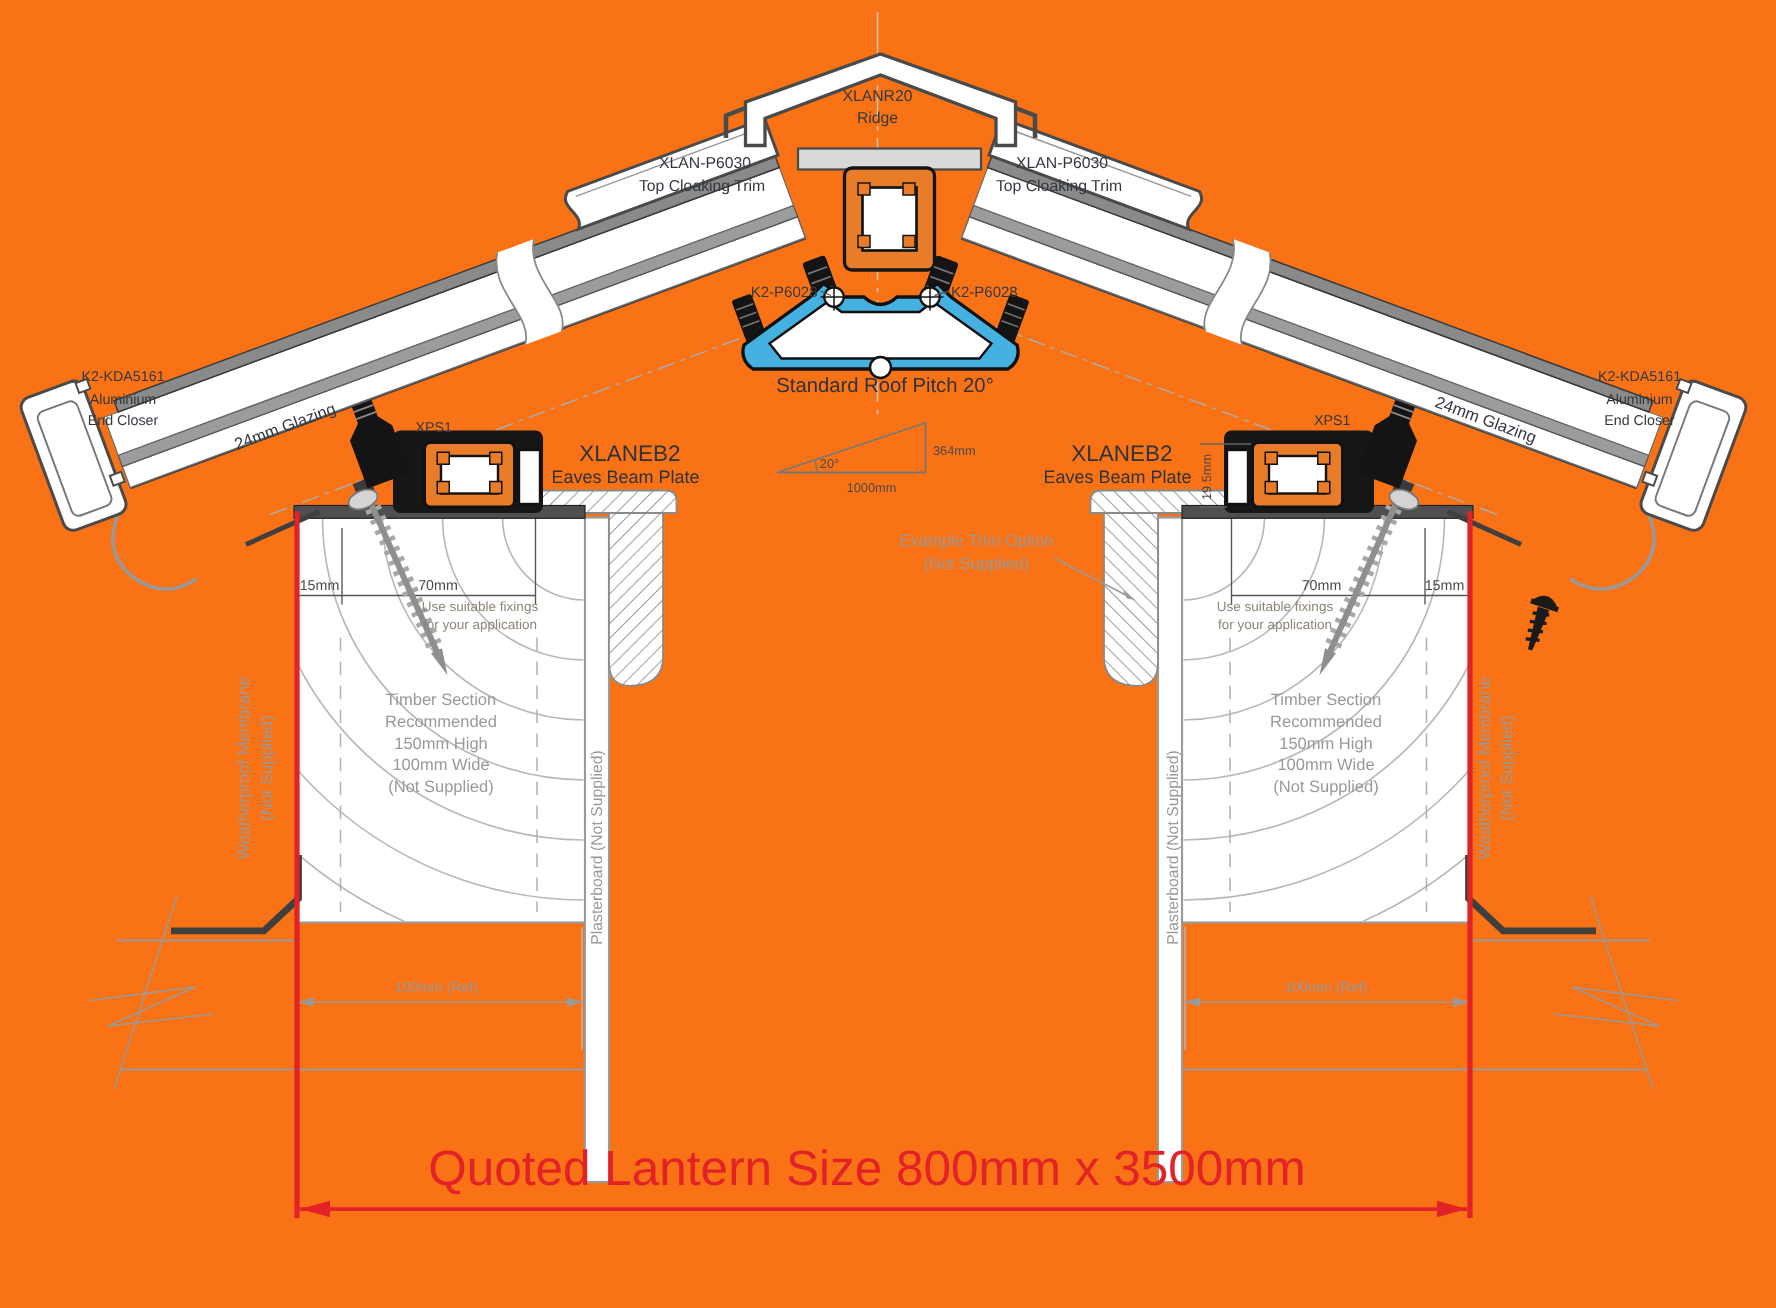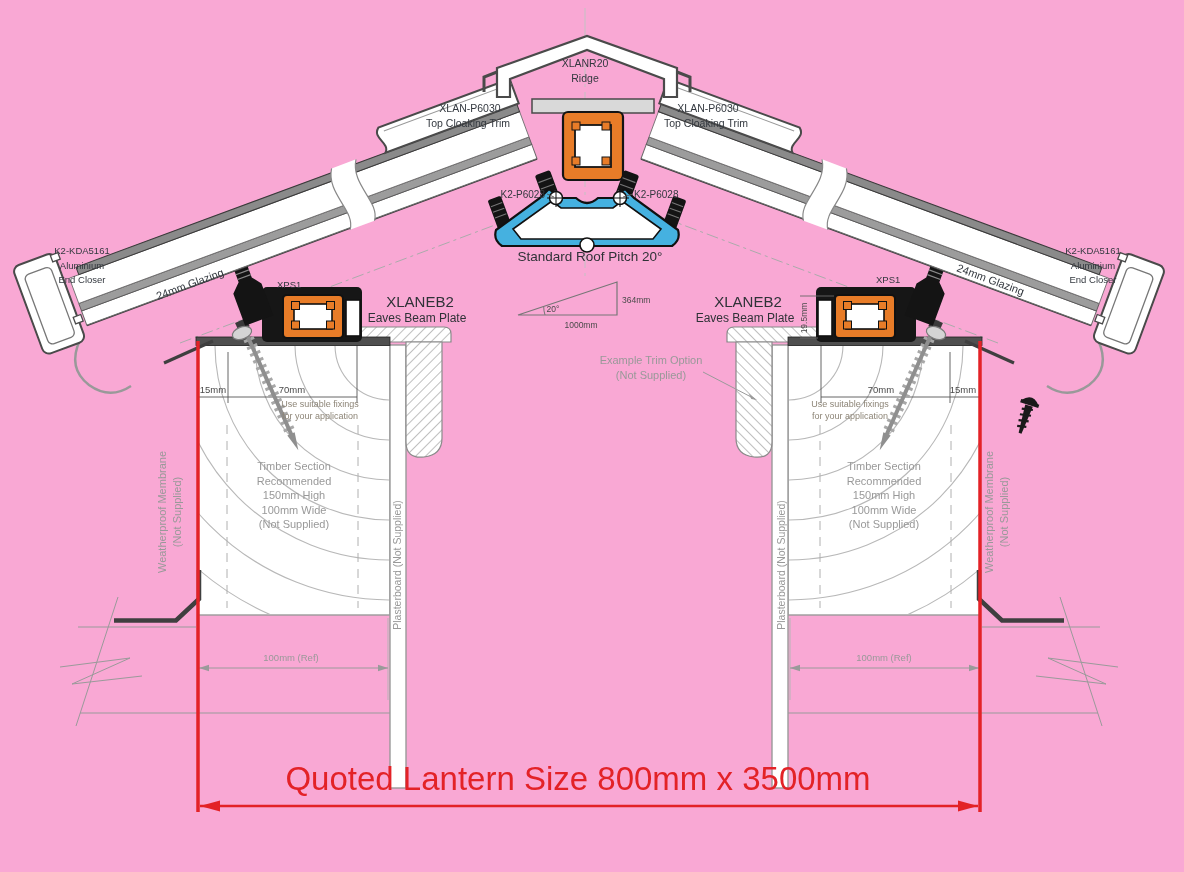--- a/index.html
+++ b/index.html
@@ -1,16 +1,16 @@
 <!DOCTYPE html>
 <html><head>
 <meta charset="utf-8">
 <style>
   html,body{margin:0;padding:0;background:#fff;}
-  .stage{position:relative;width:1184px;height:872px;background:#f9a8d4;overflow:hidden;
+  .stage{position:relative;width:1184px;height:872px;background:#f97316;overflow:hidden;
          font-family:"Liberation Sans", sans-serif;}
   svg text{font-family:"Liberation Sans", sans-serif;}
   .lbl{fill:#33383f;}
   .lbl-big{fill:#2f3237;}
   .lbl-gray{fill:#999;}
   .lbl-dim{fill:#4a4a4a;}
   .lbl-fix{fill:#8d8577;}
   .lbl-red{fill:#e32227;}
 </style>
 </head>

